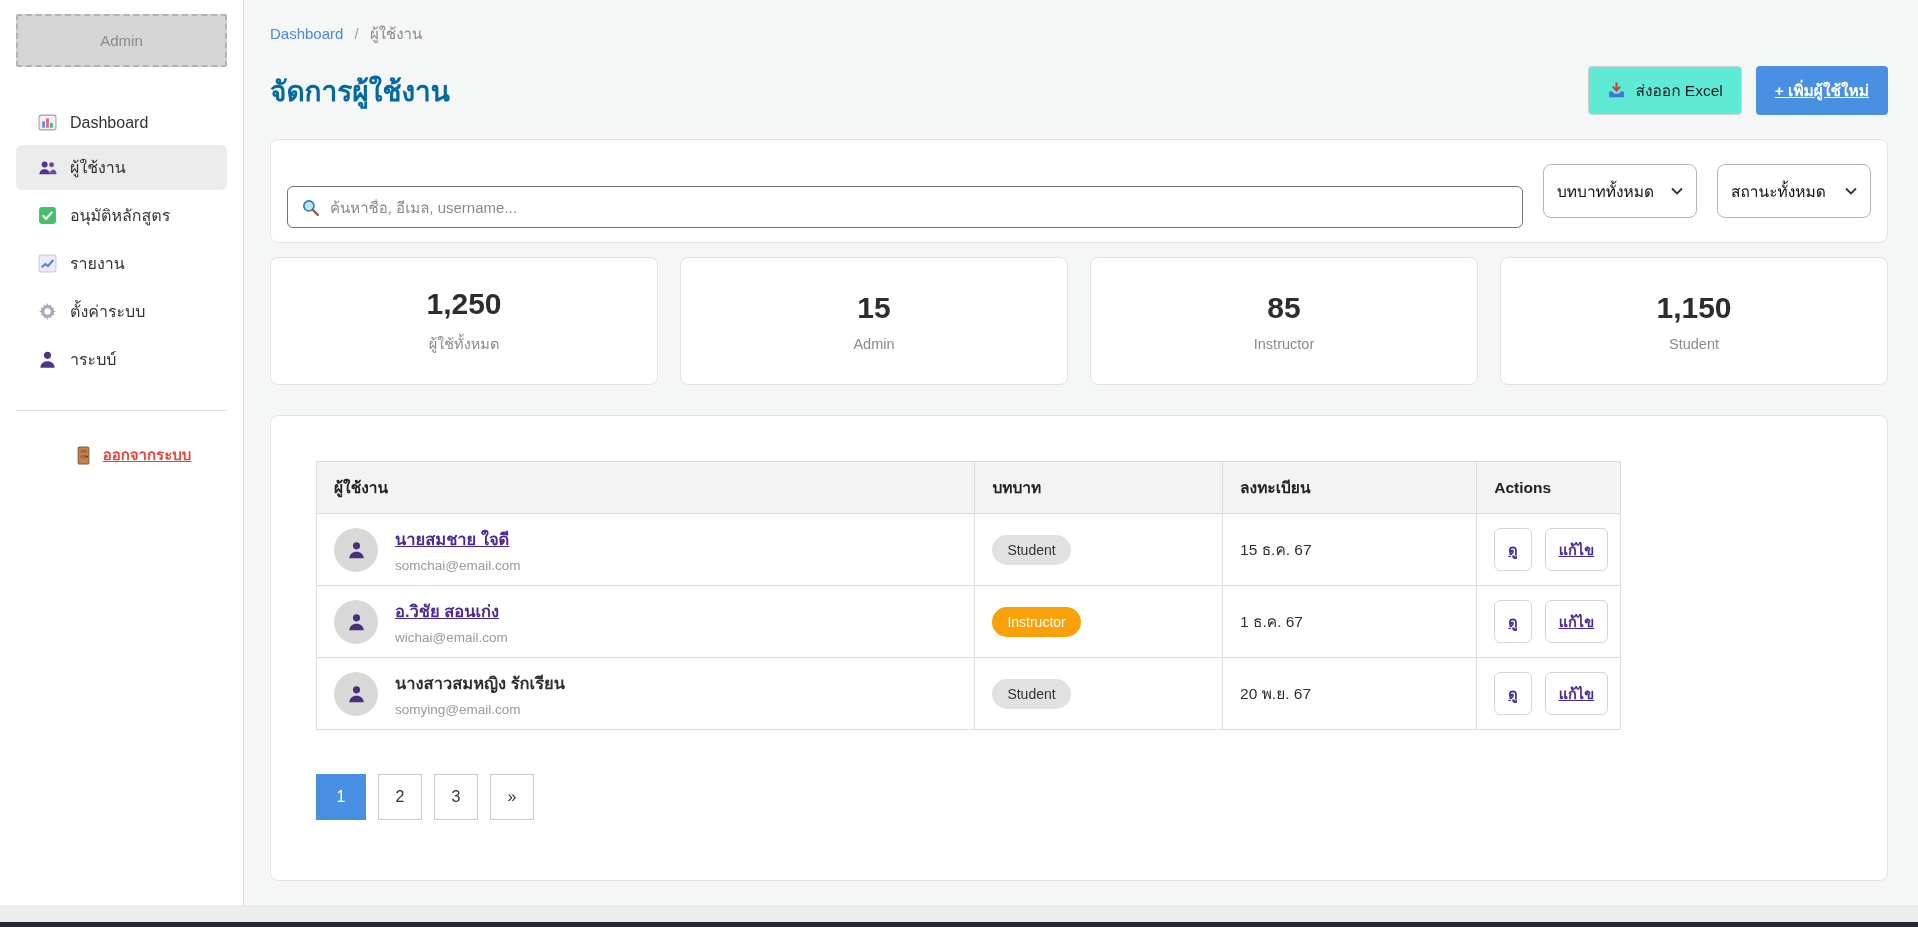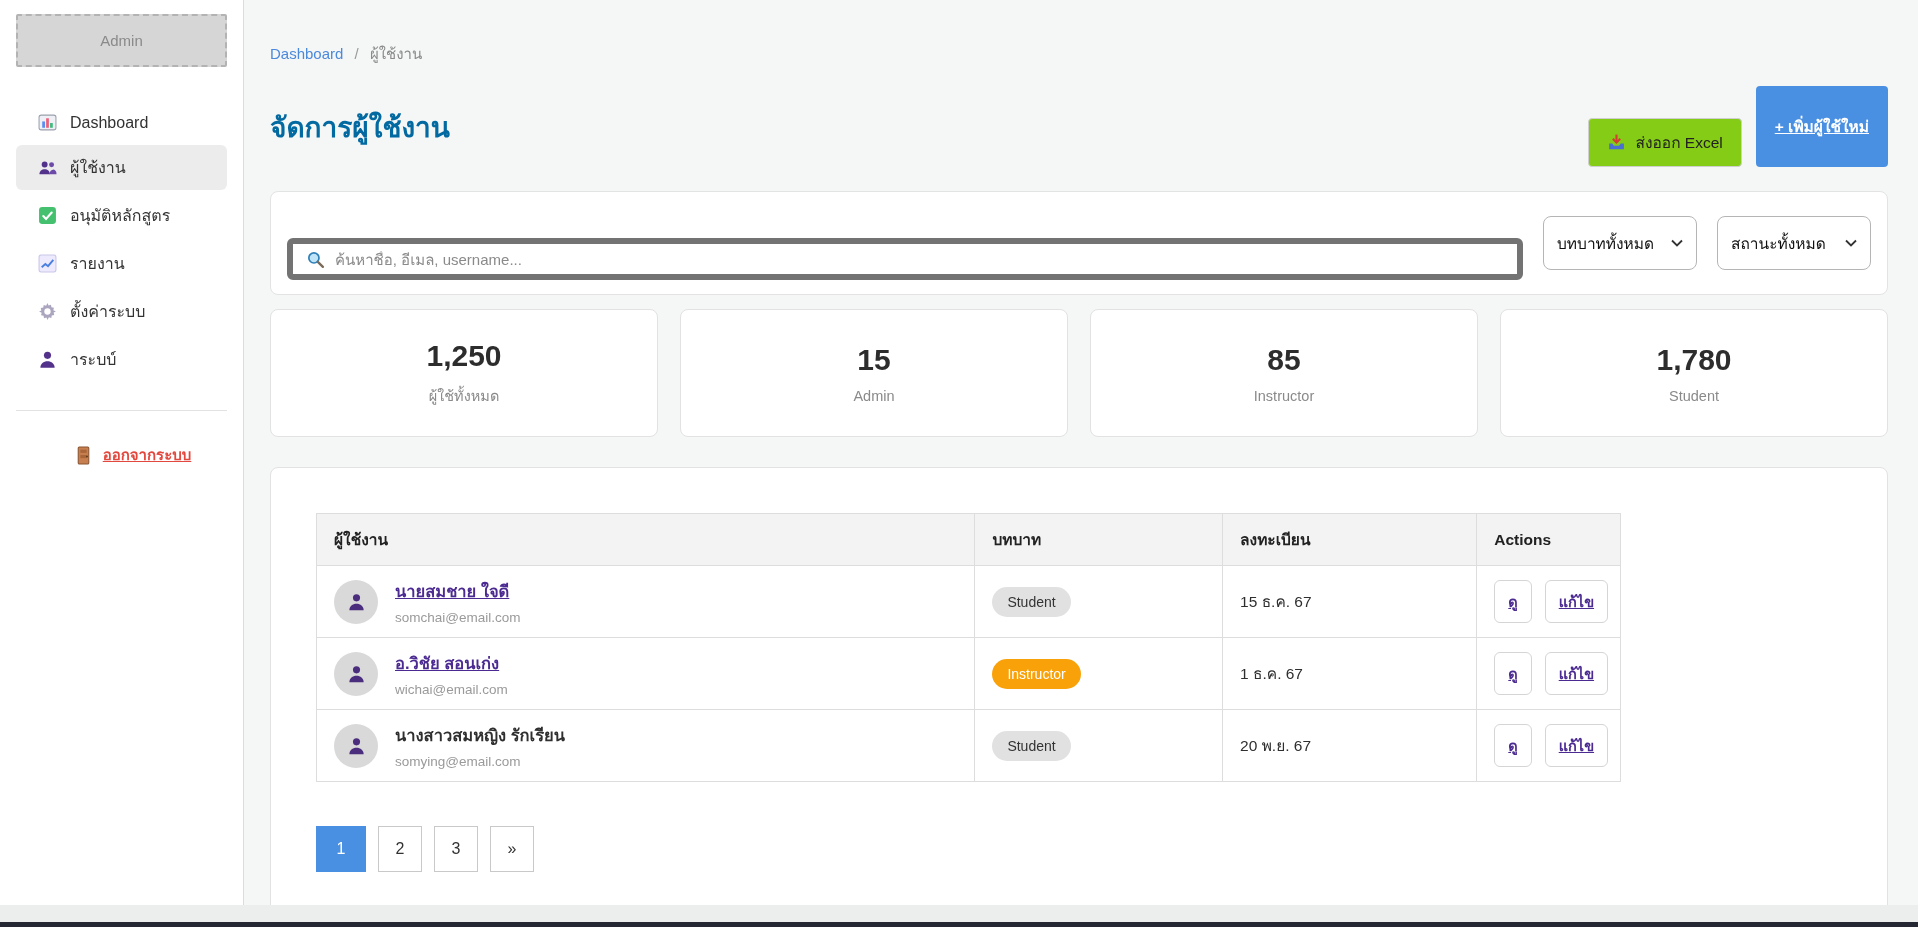--- a/index.html
+++ b/index.html
@@ -21,36 +21,36 @@
   .icn { display:inline-flex; width:19px; height:19px; align-items:center;
     justify-content:center; flex-shrink:0; }
   .icn svg { width:100%; height:100%; }
   .side-divider { border-top:1px solid #e2e2e2; margin:28px 0 0; }
   .logout { display:flex; align-items:center; gap:10px; margin-top:32px;
     padding-left:22px; font-size:15px; font-weight:bold; color:var(--logout-red,#e2483d);
     text-decoration:underline; cursor:pointer;justify-content:center; }
 
   
   .main { flex:1; padding:22px 30px 0 26px; background:#f5f6f6; overflow:hidden; }
-  .breadcrumb { font-size:15px; color:#8a8a8a; margin-bottom:20px;margin-top:20px; }
+  .breadcrumb { font-size:15px; color:#8a8a8a; margin-bottom:20px; }
   .breadcrumb .bc-link { color:var(--link-blue,#4a89dc); text-decoration:none; cursor:pointer; }
   .breadcrumb .bc-sep { margin:0 7px; color:#9a9a9a; }
 
   .title-row { display:flex; justify-content:space-between; align-items:center; margin-bottom:24px; }
   .page-title { font-size:28px; font-weight:bold; color:#0369a1; }
   .title-actions { display:flex; gap:14px; }
   .btn { display:flex; align-items:center; gap:9px; border-radius:4px;
     font-size:15.5px; padding:11px 18px; cursor:pointer; border:1px solid transparent; }
-  .btn-export { background:#84cc16; border-color:#cfcfcf; color:#222;margin-top:32px; }
+  .btn-export { background:#5eead4; border-color:#cfcfcf; color:#222; }
   .btn-add { background:var(--accent,#4a90e2); color:#fff; font-weight:600;
     text-decoration:underline; }
 
   .filter-card { background:#fff; border:1px solid #e3e3e3; border-radius:8px;
     padding:14px 16px; display:flex; gap:20px; align-items:center; margin-bottom:14px; }
-  .search-box { flex:1; height:42px; border:6px solid #737373; border-radius:6px;
+  .search-box { flex:1; height:42px; border:1px solid #737373; border-radius:6px;
     display:flex; align-items:center; gap:10px; padding:0 13px; background:#fff;margin-top:32px; }
   .search-box input { border:none; outline:none; flex:1; font-size:15px;
     font-family:inherit; color:#333; background:transparent; }
   .search-box input::placeholder { color:#8a8a8a; }
   .select { width:154px; height:54px; border:1px solid #b5b5b5; border-radius:8px;
     background:#fff; display:flex; align-items:center; justify-content:space-between;
     padding:0 13px; font-size:15.5px; color:#111; font-weight:500; cursor:pointer; }
   .select .chev { width:12px; height:8px; }
 
   .stats-row { display:flex; gap:22px; margin-bottom:30px; }
@@ -233,21 +233,21 @@
         </div>
         <div class="stat-card">
           <div class="stat-value">15</div>
     <div class="stat-label">Admin</div>
         </div>
         <div class="stat-card">
           <div class="stat-value">85</div>
     <div class="stat-label">Instructor</div>
         </div>
         <div class="stat-card">
-          <div class="stat-value">1,780</div>
+          <div class="stat-value">1,150</div>
     <div class="stat-label">Student</div>
         </div>
       </div>
 
     <div class="table-panel">
       <table>
         <colgroup>
             <col style="width:50.5%">
             <col style="width:19%">
             <col style="width:19.5%">

